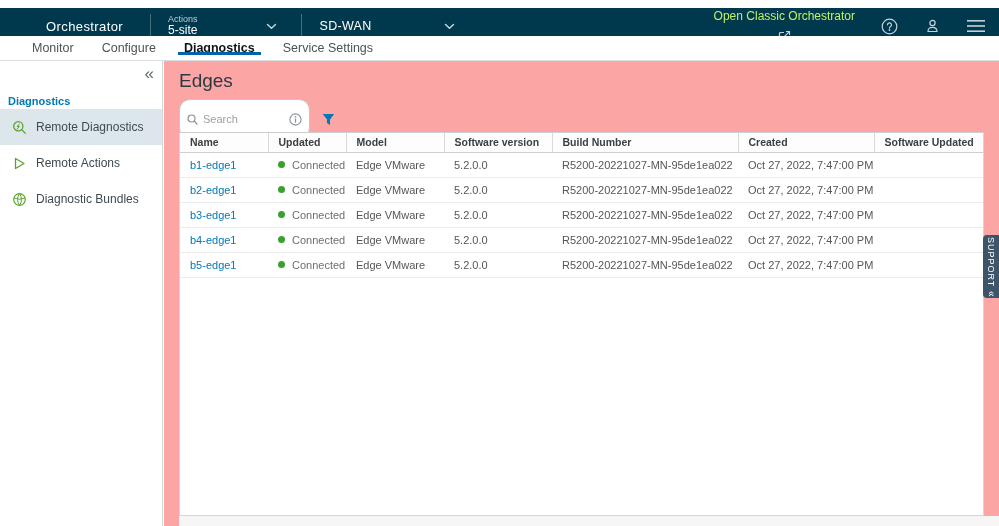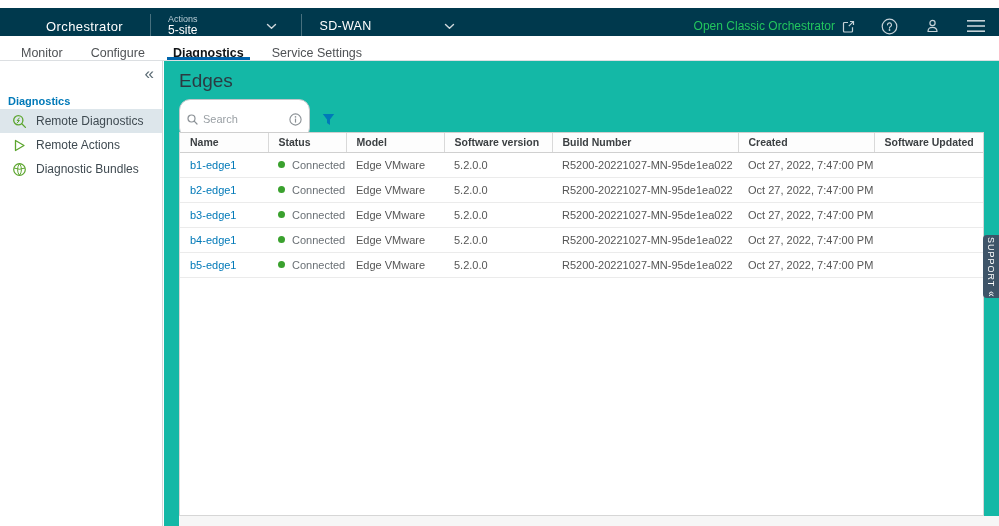--- a/index.html
+++ b/index.html
@@ -18,28 +18,28 @@
   .hdr-divider { width:1px; height:24px; background:rgba(255,255,255,.28); margin:0 0; }
   .divider-1 { margin-left:27px; }
   .customer-block { margin-left:17px; display:flex; flex-direction:column; justify-content:center; line-height:1.15; }
   .customer-label { font-size:9px; color:#b9cdd6; }
   .customer-value { font-size:12px; color:#fff; }
   .chev { margin-left:68px; display:flex; align-items:center; }
   .divider-2 { margin-left:24px; }
   .service-name { margin-left:18px; font-size:12.5px; color:#fff; letter-spacing:.3px; }
   .chev-2 { margin-left:72px; }
   .hdr-right { margin-left:auto; display:flex; align-items:center; gap:26px; padding-right:14px; }
-  .open-classic { display:flex; align-items:flex-end; gap:7px; font-size:12px; color:#22c55e; cursor:pointer; }
+  .open-classic { display:flex; align-items:center; gap:7px; font-size:12px; color:#bef264; cursor:pointer;flex-direction:column; }
   .hdr-icon { display:flex; align-items:center; cursor:pointer; }
 
   
   .tabbar {
     position:absolute; top:36px; left:0; width:999px; height:25px;
     background:#fff; border-bottom:1px solid #dcdfe2;
-    display:flex; align-items:flex-end; padding-left:7px;
+    display:flex; align-items:center; padding-left:18px;
   }
   .tab {
     display:flex; align-items:center; padding:0 10px; margin:0 4px;
     font-size:12.5px; color:#4f5255; cursor:pointer; position:relative;
   }
   .tab.active { color:#111417; font-weight:bold; }
   .tab.active::after {
     content:""; position:absolute; left:4px; right:4px; bottom:0; height:3px; background:#0065ab;
   }
 
@@ -50,28 +50,28 @@
   }
   .collapse-btn {
     position:absolute; top:4px; right:8px; font-size:17px; color:#5a6a73; cursor:pointer;
     line-height:1;
   }
   .side-title {
     position:absolute; top:34px; left:8px; font-size:11px; font-weight:bold; color:#0079b8;
   }
   .side-items { position:absolute; top:48px; left:0; right:0; }
   .side-item {
-    height:24px; display:flex; align-items:center; gap:9px; padding-left:12px;
+    height:36px; display:flex; align-items:center; gap:9px; padding-left:12px;
     font-size:12px; color:#3f4a51; cursor:pointer;
   }
   .side-item.selected { background:#dde6eb; }
   .side-item .icn { display:flex; align-items:center; }
 
   
-  .main { position:absolute; top:61px; left:164px; right:0; bottom:0; background:#14b8a6; }
+  .main { position:absolute; top:61px; left:164px; right:0; bottom:0; background:#fca5a5; }
   .page-title { position:absolute; top:9px; left:15px; font-size:19px; font-weight:400; color:#2b3a42; }
 
   .toolbar { position:absolute; top:38px; left:15px; display:flex; align-items:center; gap:12px; }
   .searchbox {
     width:131px; height:40px; border:1px solid #c2c6c9; border-radius:11px;
     display:flex; align-items:center; padding:0 7px; gap:5px; background:#fff;
   }
   .searchbox input {
     border:none; outline:none; flex:1; min-width:0; font-size:11px; color:#444;
     font-family:"Liberation Sans", sans-serif; background:transparent;
@@ -246,21 +246,21 @@
           <col style="width:78px">
           <col style="width:98px">
         <col style="width:108px">
           <col style="width:186px">
           <col style="width:136px">
           <col style="width:109px">
       </colgroup>
       <thead>
         <tr>
           <th>Name</th>
-          <th>Status</th>
+          <th>Updated</th>
           <th>Model</th>
           <th>Software version</th>
           <th>Build Number</th>
           <th>Created</th>
           <th>Software Updated</th>
         </tr>
       </thead>
       <tbody>
   <tr>
     <td class="name"><a>b1-edge1</a></td>

